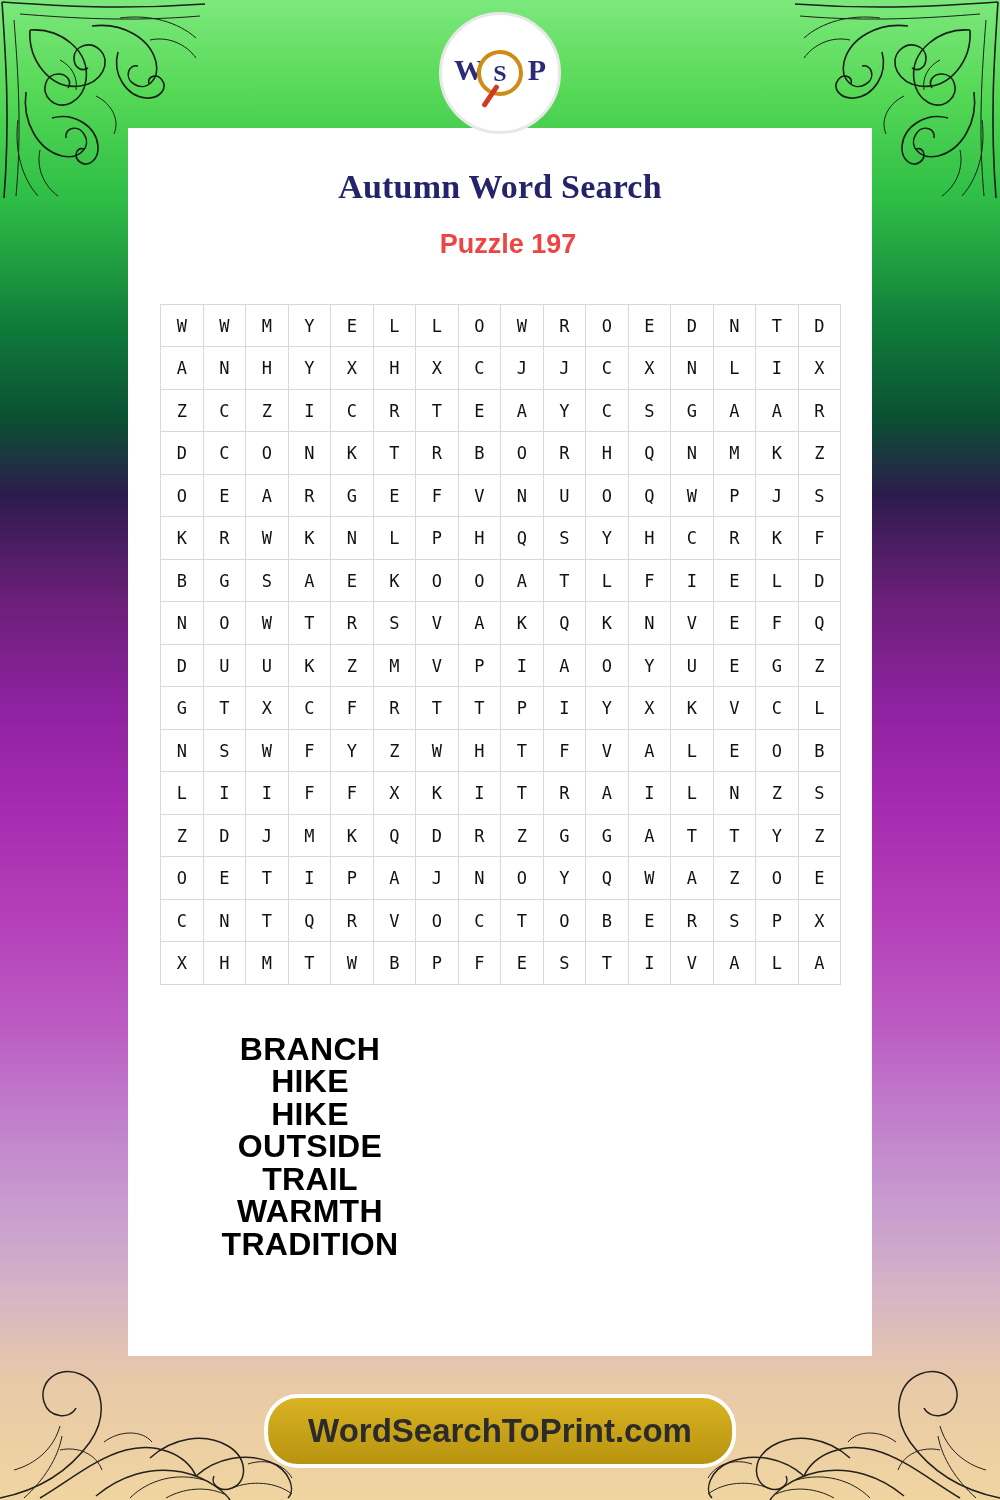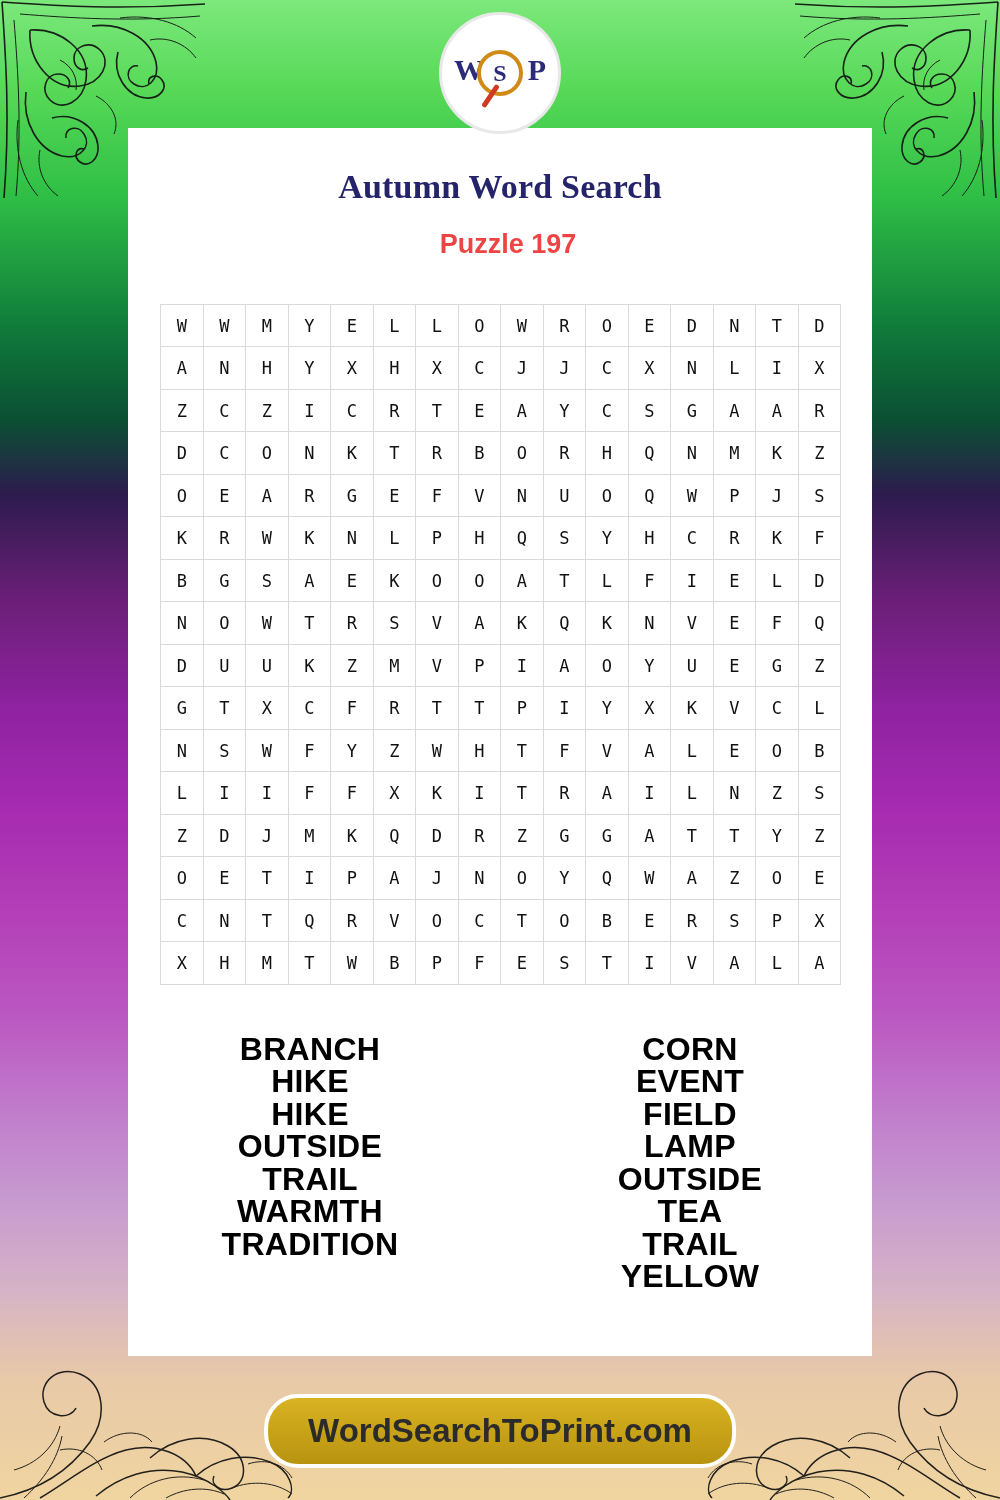--- a/index.html
+++ b/index.html
@@ -590,30 +590,20 @@
     <div class="words">
       <div class="word-col" id="word-col-left">
           <div class="word">BRANCH</div>
           <div class="word">HIKE</div>
           <div class="word">HIKE</div>
           <div class="word">OUTSIDE</div>
           <div class="word">TRAIL</div>
           <div class="word">WARMTH</div>
           <div class="word">TRADITION</div>
         </div>
-      <div class="word-col" id="word-col-right">
-          <div class="word">CORN</div>
-          <div class="word">EVENT</div>
-          <div class="word">FIELD</div>
-          <div class="word">LAMP</div>
-          <div class="word">OUTSIDE</div>
-          <div class="word">TEA</div>
-          <div class="word">TRAIL</div>
-          <div class="word">YELLOW</div>
-        </div>
     </div>
   </div>
 
   <div class="footer-pill">
     <span>WordSearchToPrint.com</span>
   </div>
 
 </div>
 
 </body></html>

